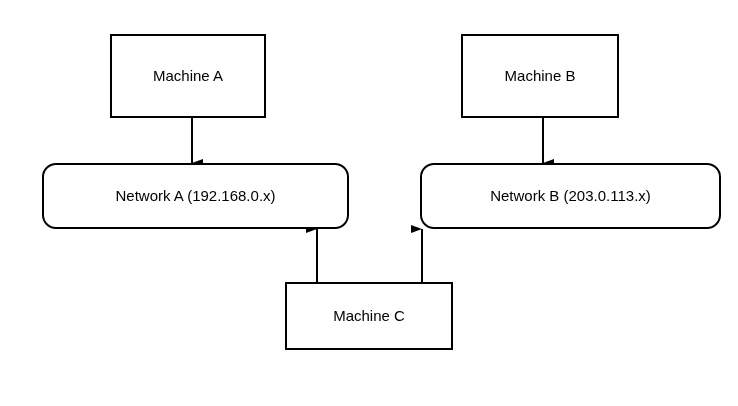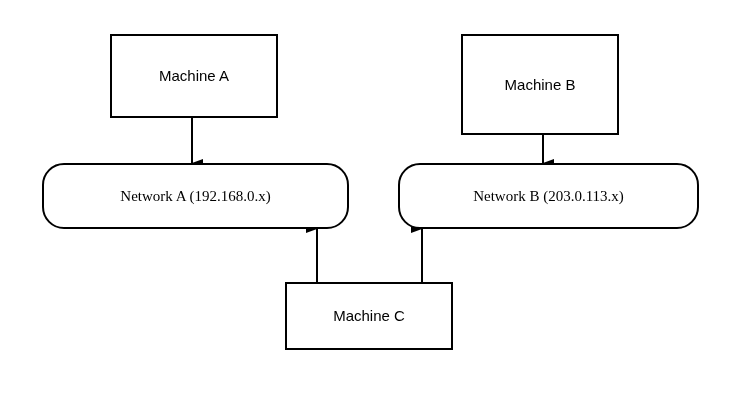--- a/index.html
+++ b/index.html
@@ -30,34 +30,33 @@
     position: absolute;
     box-sizing: border-box;
     background: #ffffff;
     border: 2px solid #000000;
     display: flex;
     align-items: center;
     justify-content: center;
     z-index: 2;
   }
   .node.rounded {
-    border-radius: 22px;
-    font-family: Liberation Serif, serif;
+    border-radius: 14px;
   }
   .node-label {
     font-size: 15px;
     color: #000000;
     line-height: 1.2;
     white-space: nowrap;
     text-align: center;
   }
-  .machine-a { left: 110px; top: 34px;  width: 168px; height: 84px; }
-  .machine-b { left: 461px; top: 34px;  width: 158px; height: 101px; }
+  .machine-a { left: 110px; top: 34px;  width: 156px; height: 84px; }
+  .machine-b { left: 461px; top: 34px;  width: 158px; height: 84px; }
   .network-a { left: 42px;  top: 163px; width: 307px; height: 66px; }
-  .network-b { left: 398px; top: 163px; width: 301px; height: 66px; }
+  .network-b { left: 420px; top: 163px; width: 301px; height: 66px; }
   .machine-c { left: 285px; top: 282px; width: 168px; height: 68px; }
 </style>
 </head>
 <body>
 
 <div id="diagram-canvas">
 
   <svg id="diagram-svg" viewBox="0 0 738 406" xmlns="http://www.w3.org/2000/svg">
     <defs>
       <marker id="arrow-down" markerWidth="10" markerHeight="12" refX="5" refY="11" orient="auto" markerUnits="userSpaceOnUse">

